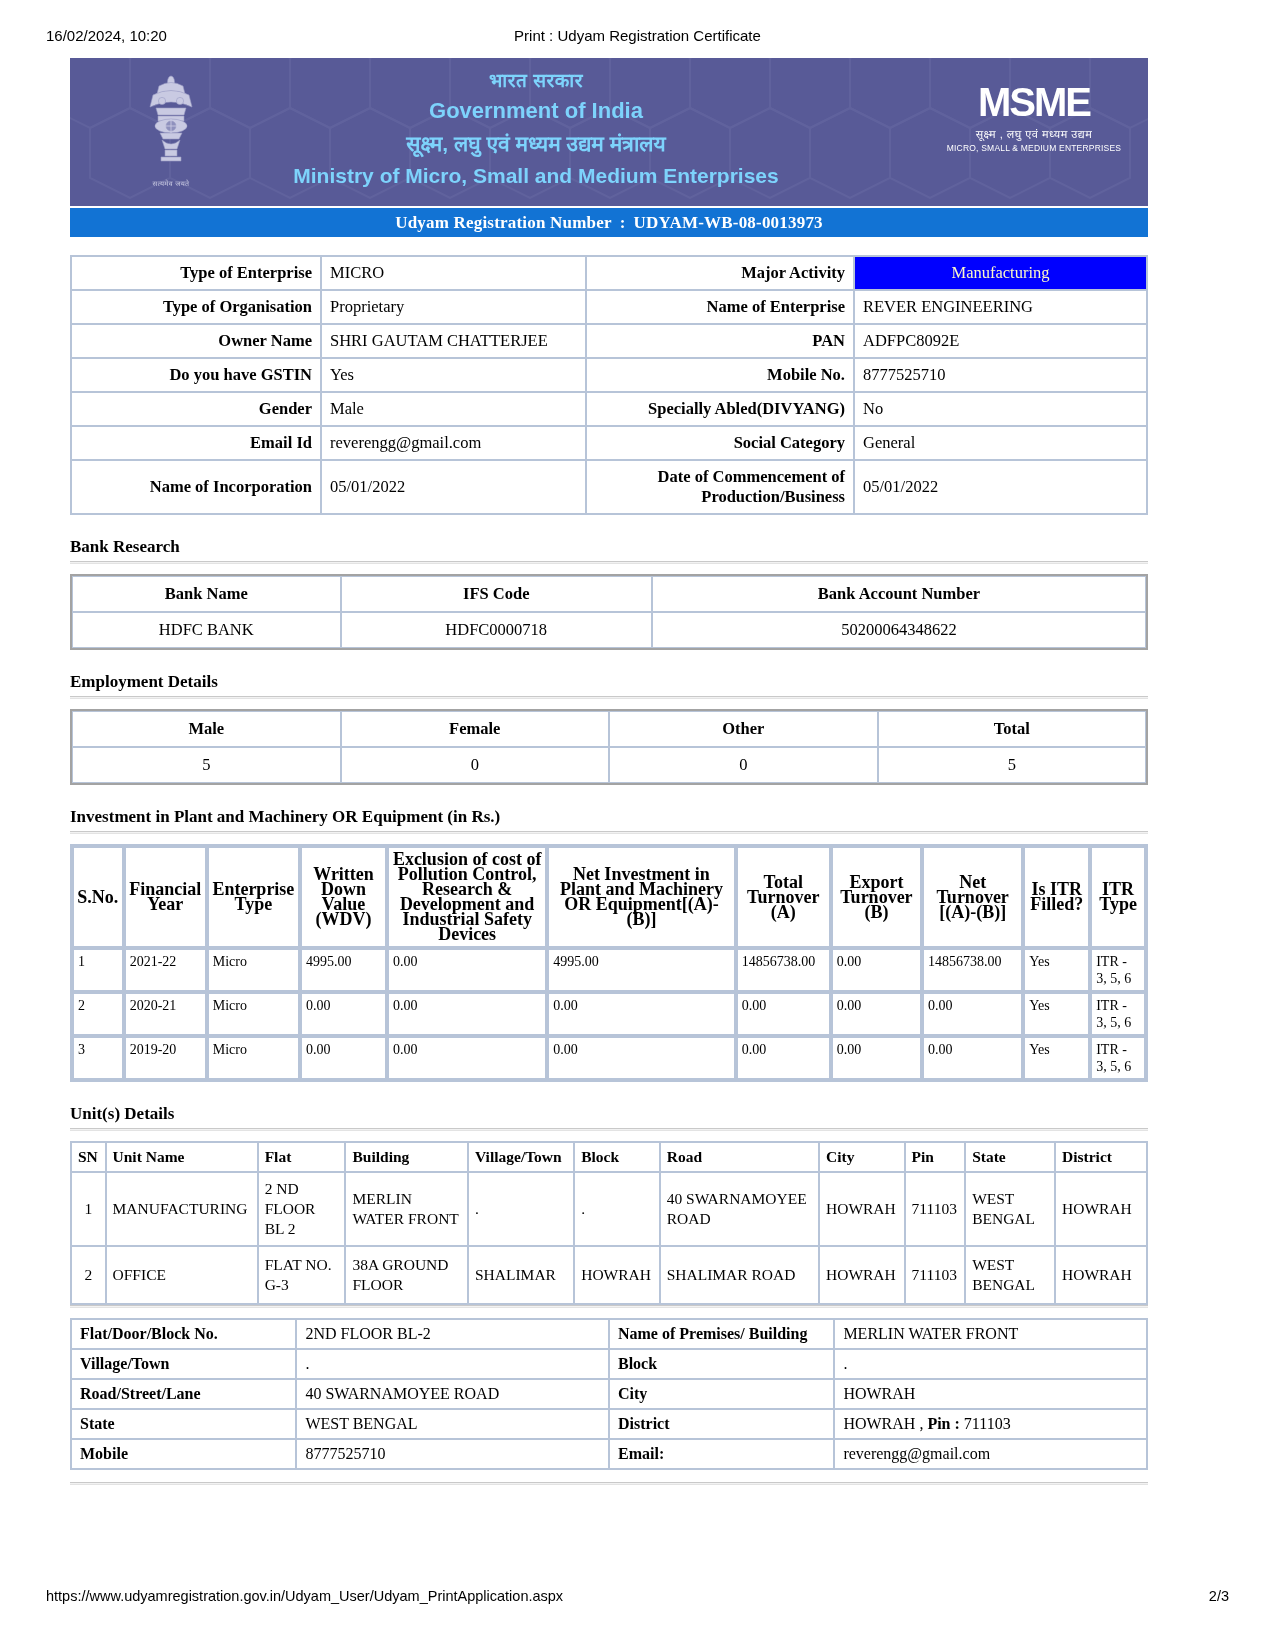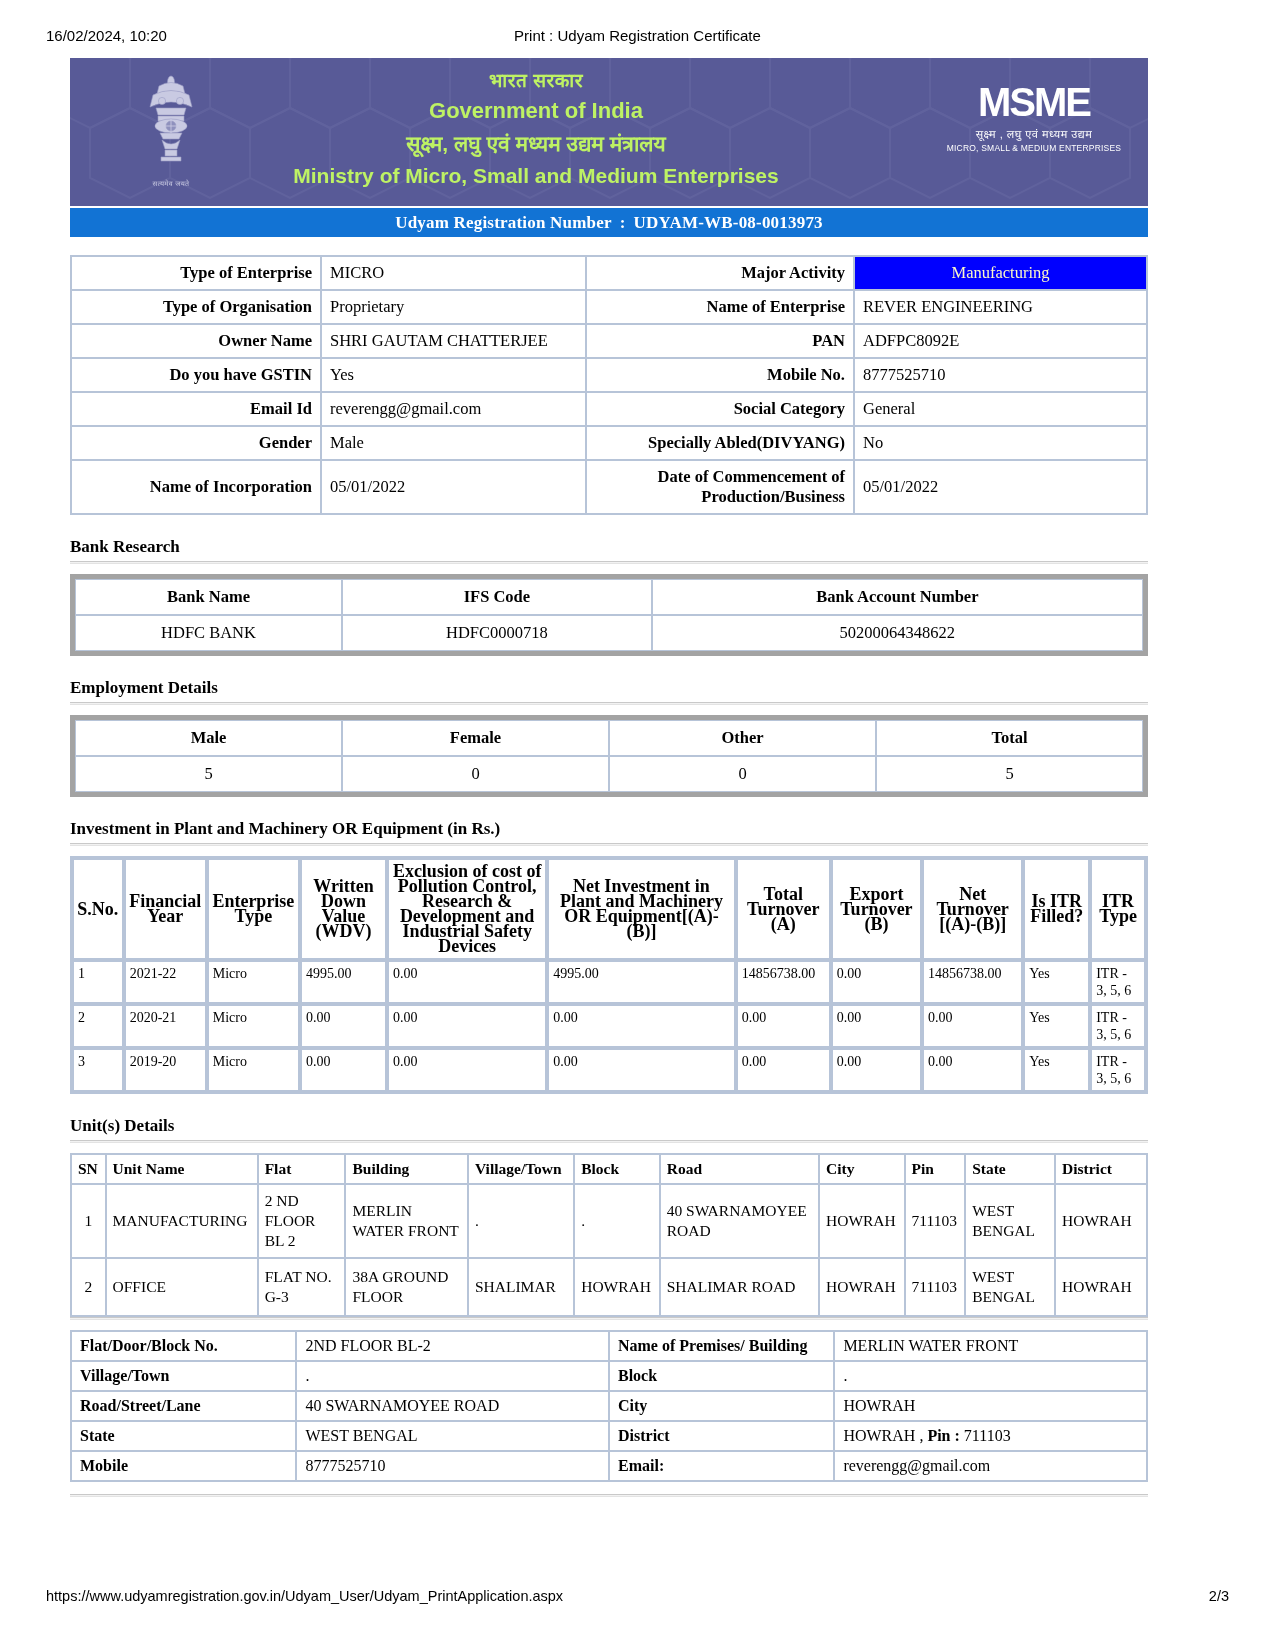--- a/index.html
+++ b/index.html
@@ -45,21 +45,21 @@
   }
   .emblem{
     position:absolute; left:56px; top:12px; width:90px; height:126px;
     display:flex; flex-direction:column; align-items:center; justify-content:flex-start;
     color:#cfd0e6;
   }
   .emblem svg{ display:block; }
   .emblem .motto{ font-size:7px; letter-spacing:.3px; margin-top:1px; color:#c9cae2; font-family:"Liberation Sans", sans-serif;}
   .banner-center{
     position:absolute; left:0; top:9px; width:932px; text-align:center;
-    color:#bef264; font-family:"Liberation Sans", sans-serif; font-weight:bold;
+    color:#7dd3fc; font-family:"Liberation Sans", sans-serif; font-weight:bold;
   }
   .banner-center .l1{ font-size:19px; letter-spacing:.5px; line-height:28px;}
   .banner-center .l2{ font-size:22px; line-height:32px; }
   .banner-center .l3{ font-size:21px; line-height:34px; }
   .banner-center .l4{ font-size:21px; line-height:30px; }
 
   .msme-logo{
     position:absolute; right:24px; top:22px; width:180px; text-align:center; color:#fff;
     font-family:"Liberation Sans", sans-serif;
   }
@@ -98,21 +98,21 @@
 
   .section-title{
     font-weight:bold; font-size:17px; margin:16px 0 0 0;
     padding:6px 0 4px 0;
   }
   .rule{
     height:3px; border-top:1px solid #c9c9c9; border-bottom:1px solid #e3e3e3;
     background:#f2f2f2;
   }
 
-  .ctbl{ border:5px solid #a3a3a3; margin-top:10px; }
+  .ctbl{ border:2px solid #a3a3a3; margin-top:10px; }
   .ctbl th, .ctbl td{
     border:1px solid #b7c4d8;
     font-size:16.5px; padding:7px 8px; height:33px;
   }
   .ctbl th{ font-weight:bold; text-align:center; }
   .ctbl td{ text-align:center; }
 
   
   .inv{ border:2px solid #b7c4d8; margin-top:10px; }
   .inv th{
@@ -255,30 +255,30 @@
           <td class="lbl" style="width: 268px;">PAN</td>
           <td class="val">ADFPC8092E</td>
         </tr>
         <tr>
           <td class="lbl">Do you have GSTIN</td>
           <td class="val" style="width: 265px;">Yes</td>
           <td class="lbl" style="width: 268px;">Mobile No.</td>
           <td class="val">8777525710</td>
         </tr>
         <tr>
+          <td class="lbl">Gender</td>
+          <td class="val" style="width: 265px;">Male</td>
+          <td class="lbl" style="width: 268px;">Specially Abled(DIVYANG)</td>
+          <td class="val">No</td>
+        </tr>
+        <tr>
           <td class="lbl">Email Id</td>
           <td class="val" style="width: 265px;">reverengg@gmail.com</td>
           <td class="lbl" style="width: 268px;">Social Category</td>
           <td class="val">General</td>
-        </tr>
-        <tr>
-          <td class="lbl">Gender</td>
-          <td class="val" style="width: 265px;">Male</td>
-          <td class="lbl" style="width: 268px;">Specially Abled(DIVYANG)</td>
-          <td class="val">No</td>
         </tr>
         <tr>
           <td class="lbl">Name of Incorporation</td>
           <td class="val" style="width: 265px;">05/01/2022</td>
           <td class="lbl" style="width: 268px;">Date of Commencement of Production/Business</td>
           <td class="val">05/01/2022</td>
         </tr>
       </tbody>
   </table>
 

